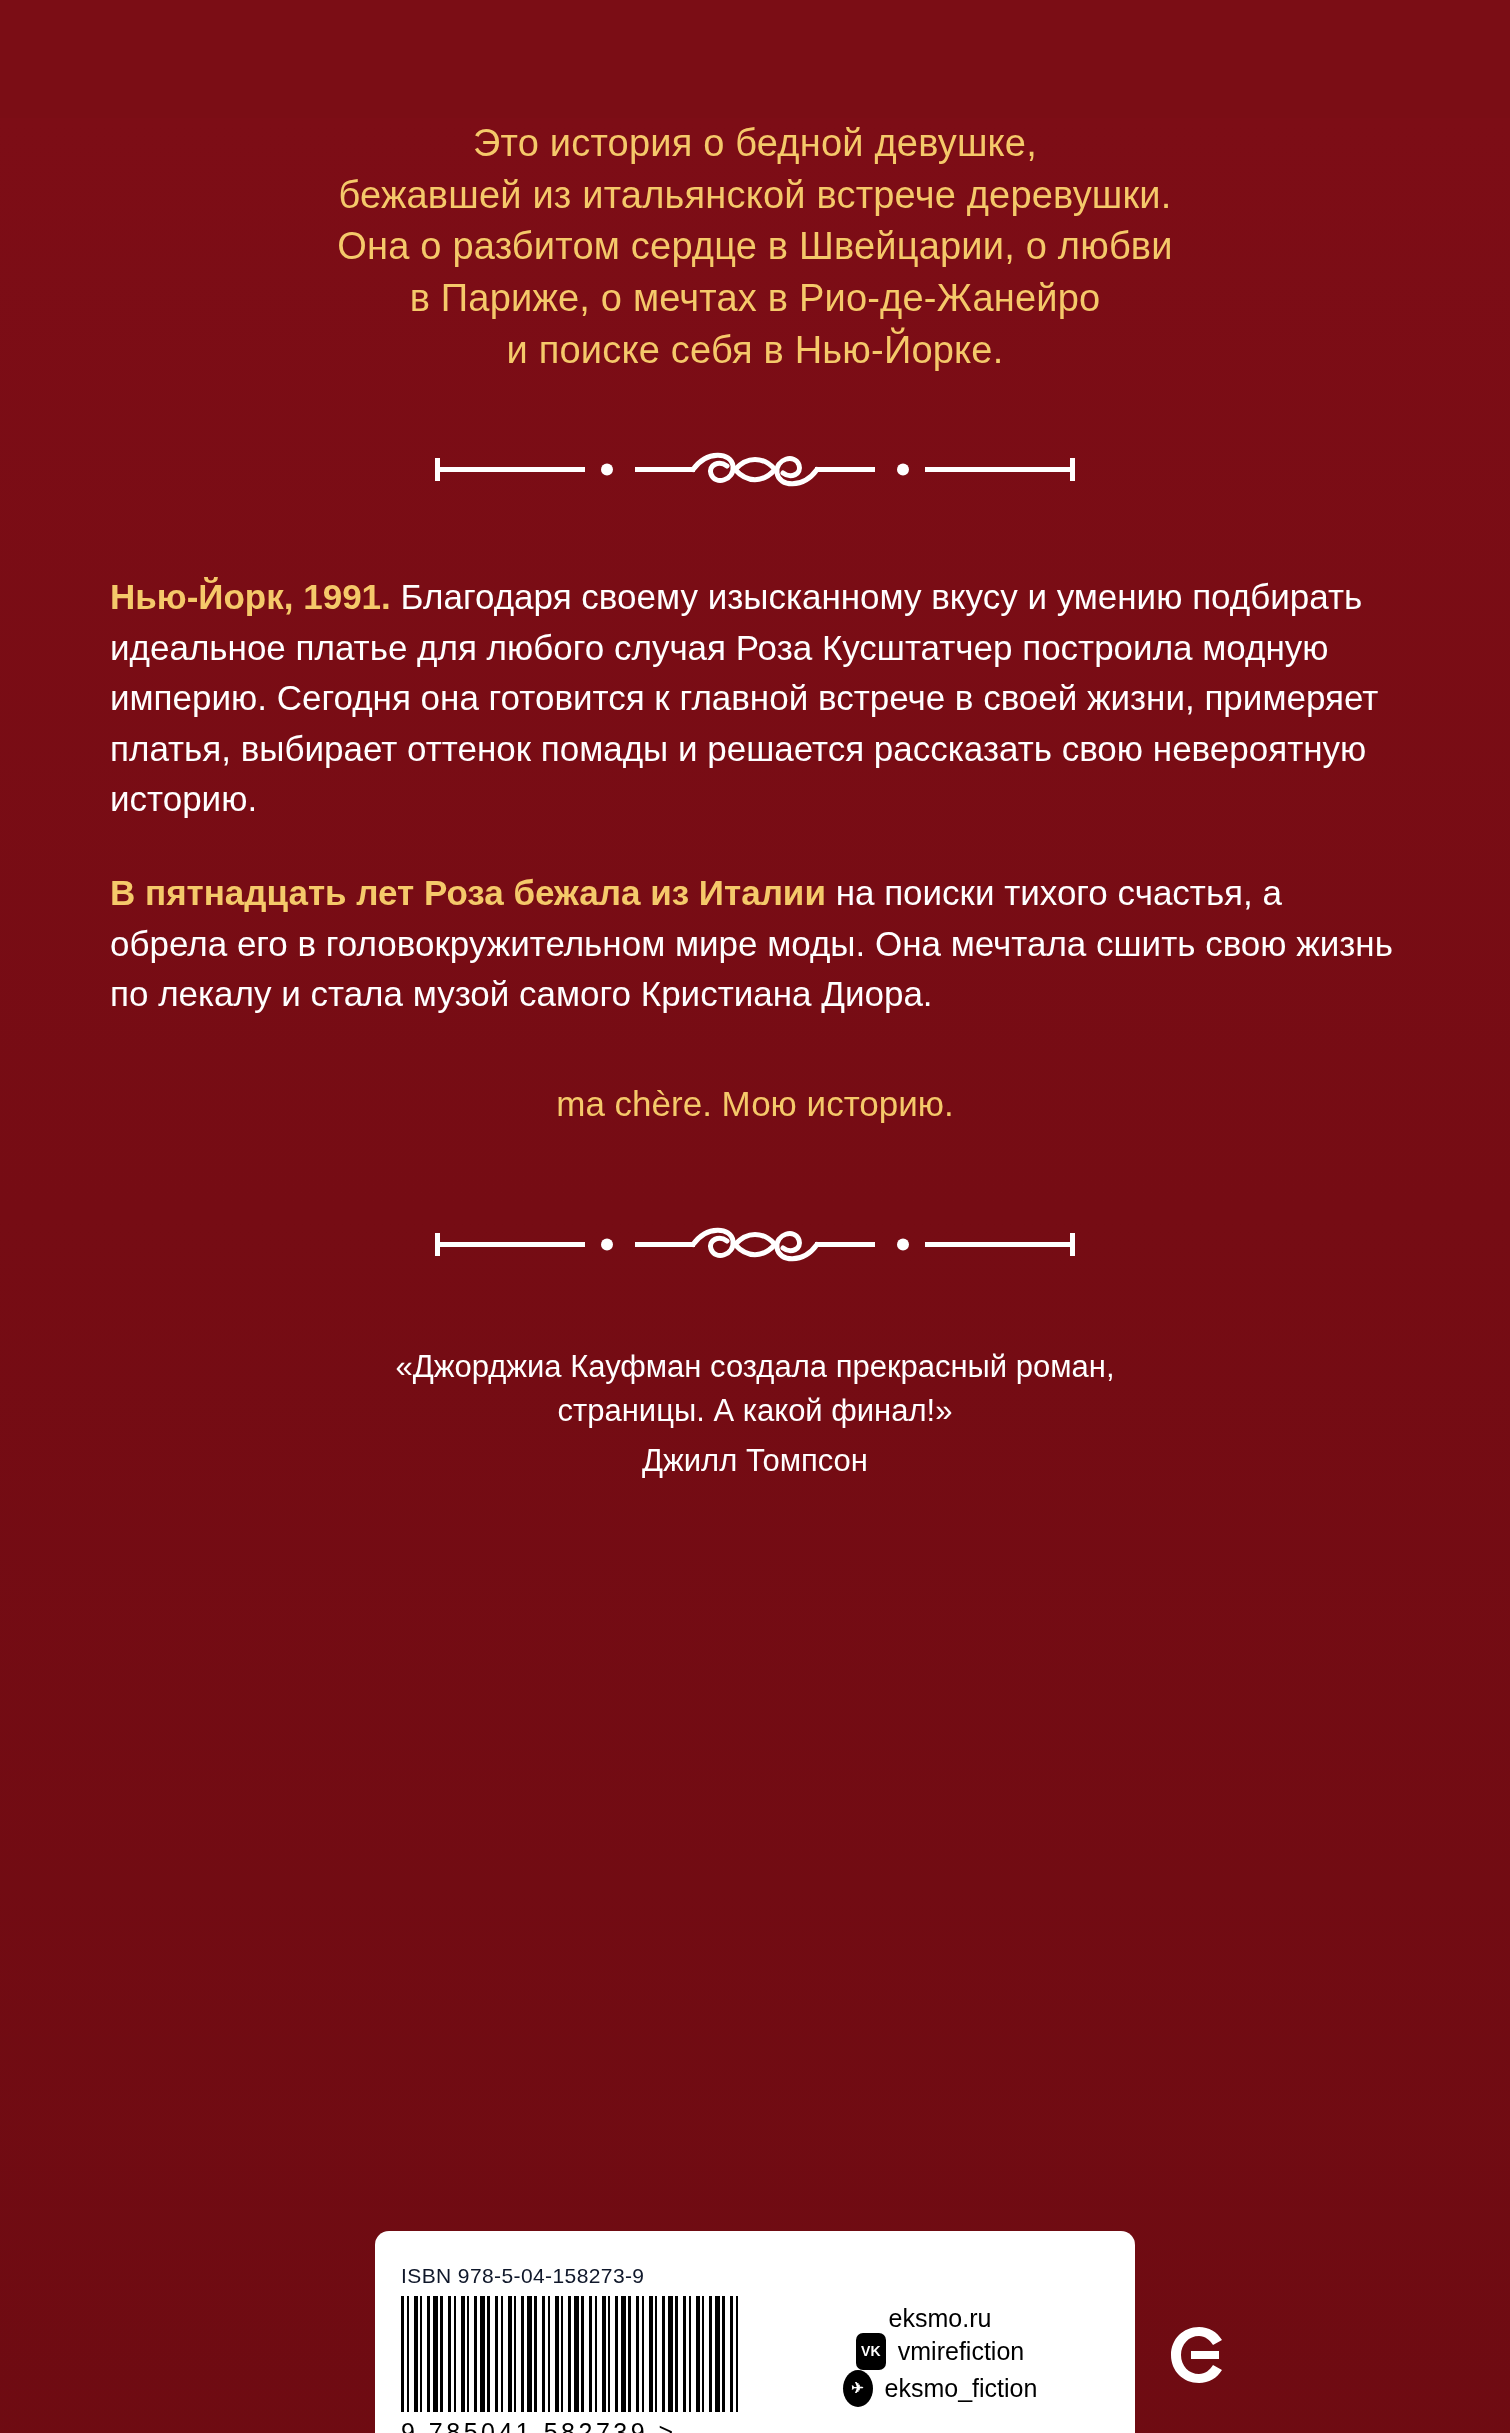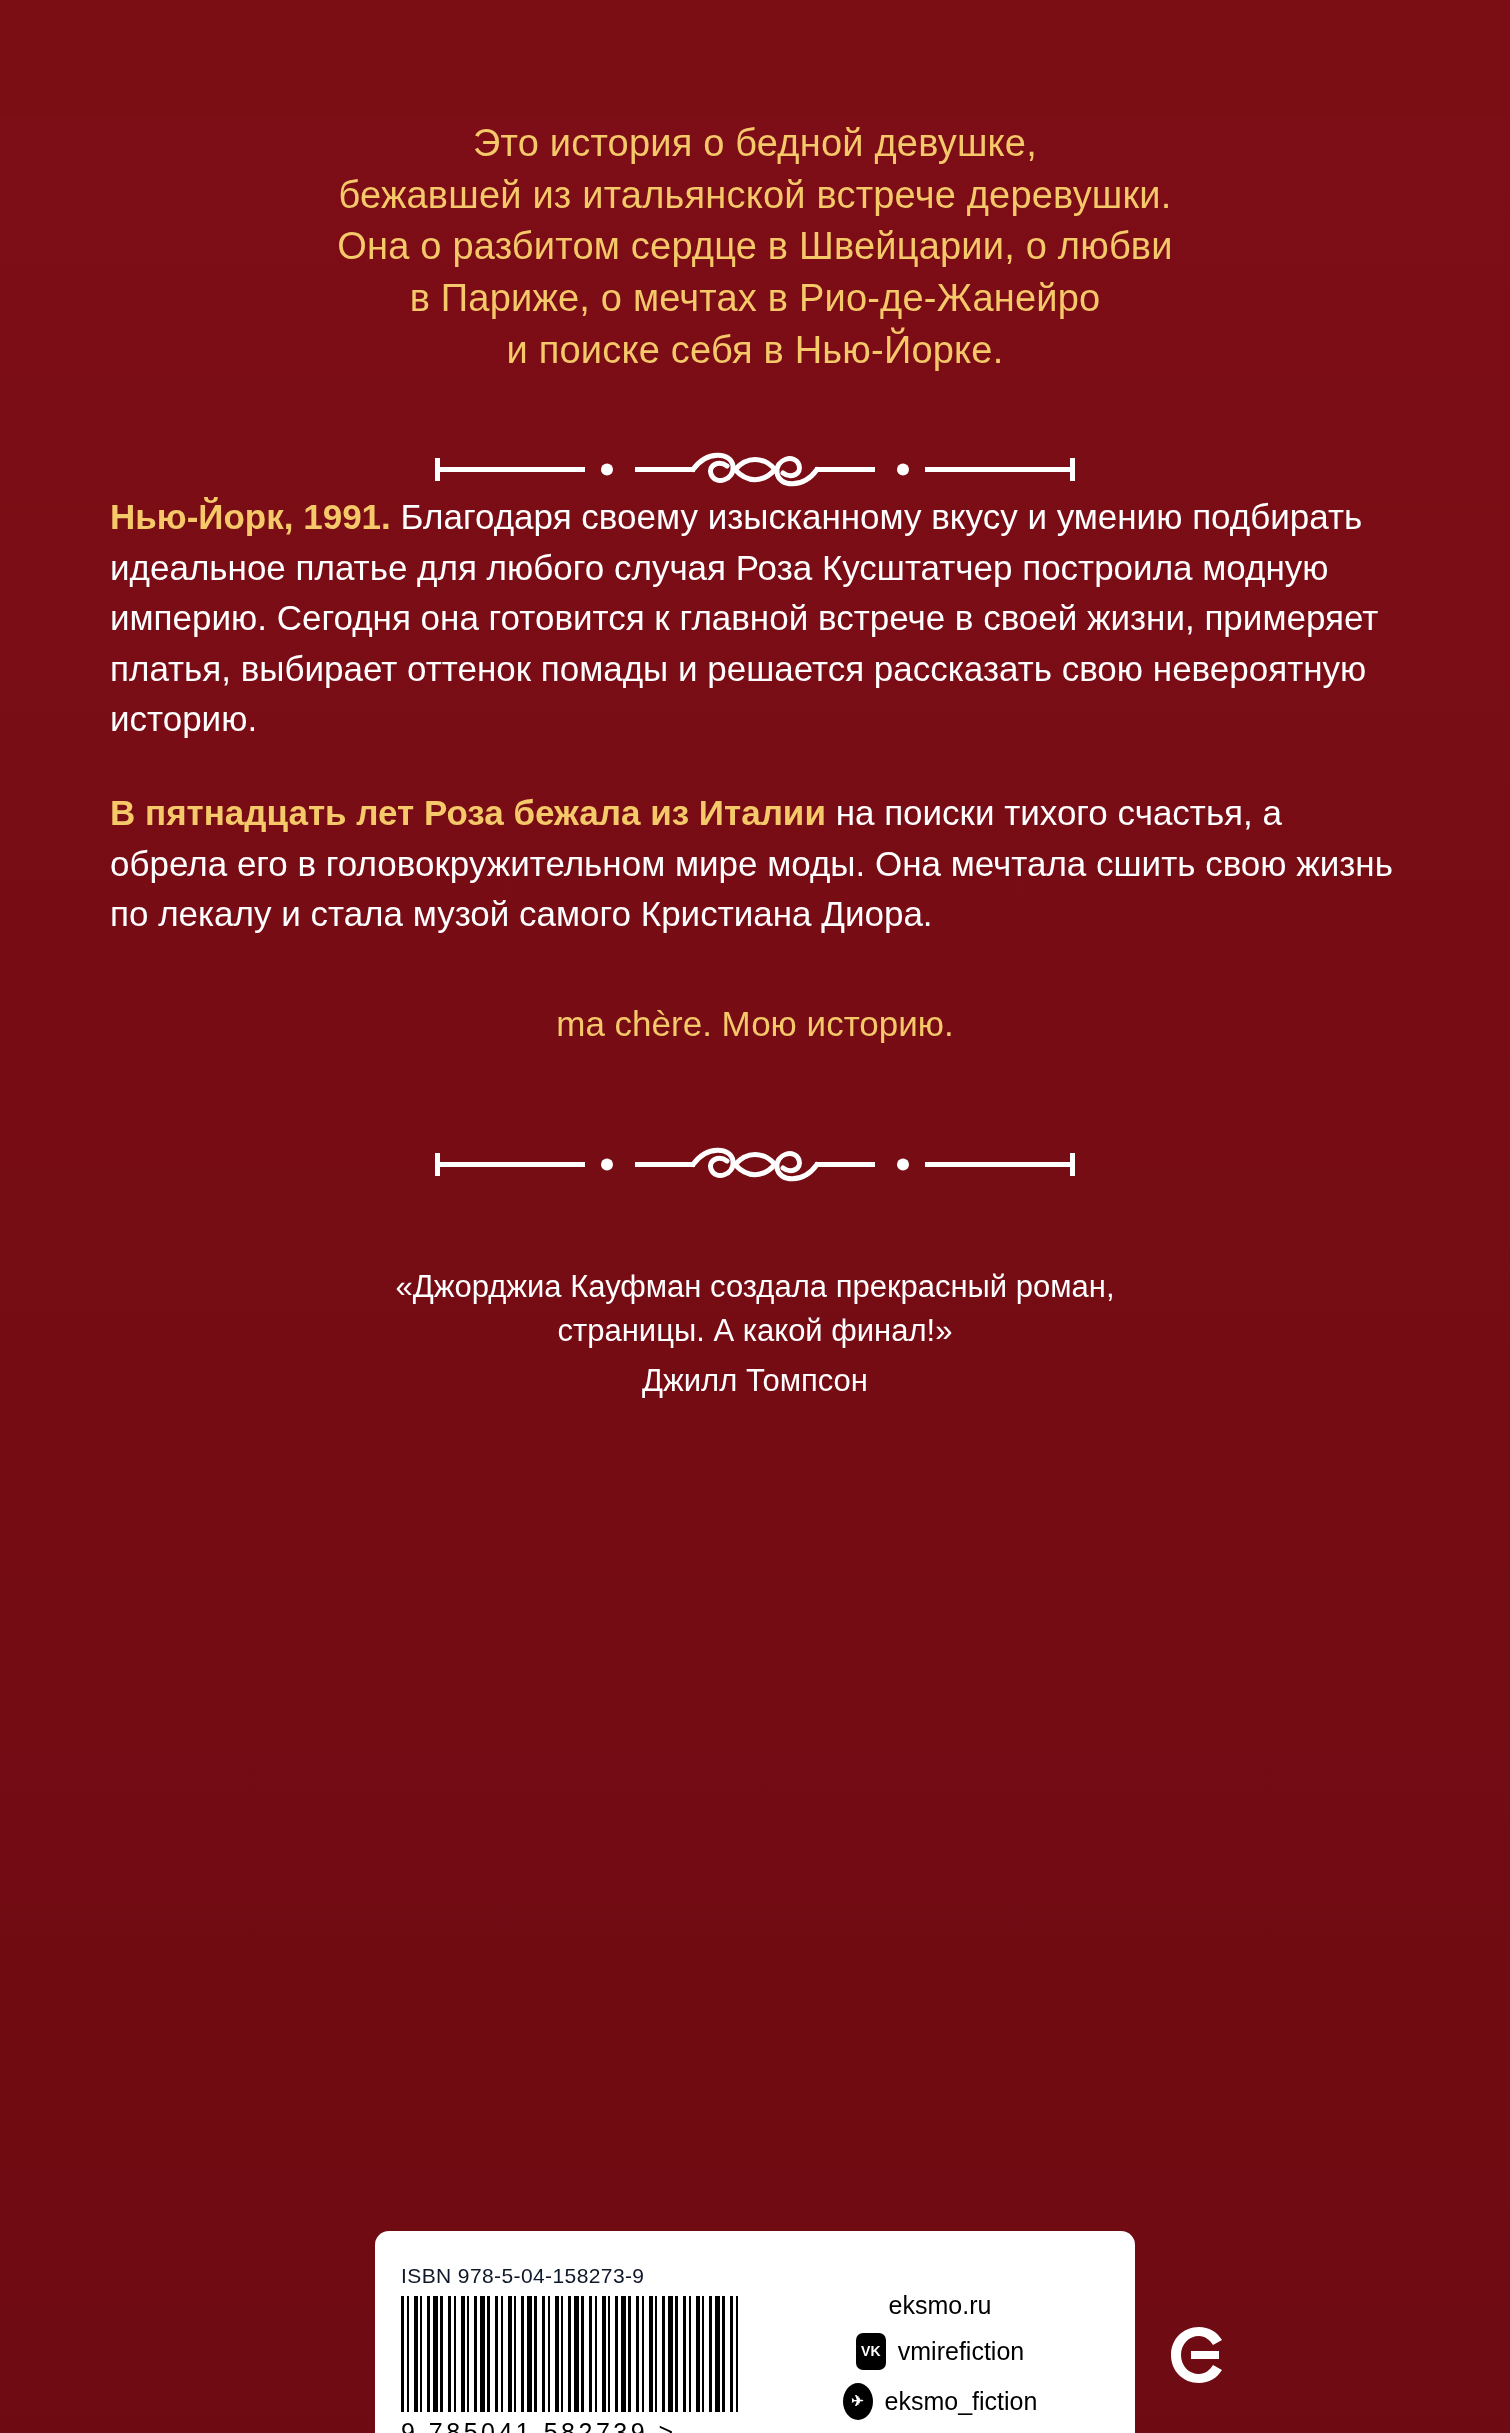--- a/index.html
+++ b/index.html
@@ -41,20 +41,21 @@
   
   .ornament {
     margin: 0 auto;
     display: block;
   }
   .orn-top { margin-top: 70px; }
   .orn-bottom { margin-top: 92px; }
 
   
   .body-block {
+    margin-top: 80px;
     padding: 0 0 0 0;
   }
   .para {
     font-size: 35px;
     line-height: 1.44;
     color: #ffffff;
     margin: 0 0 44px 0;
     text-align: left;
   }
   .para:last-child { margin-bottom: 0; }
@@ -133,21 +134,21 @@
     color: #000;
     font-family: "Liberation Sans", sans-serif;
   }
   .publisher-area {
     flex: 1;
     color: #000000;
     display: flex;
     flex-direction: column;
     align-items: center;
     justify-content: flex-end;
-    gap: 13px;
+    gap: 0;
     padding-left: 10px;
   }
   .pub-site {
     font-size: 25px;
     color: #000;
   }
   .social-row {
     display: flex;
     align-items: center;
     gap: 12px;

